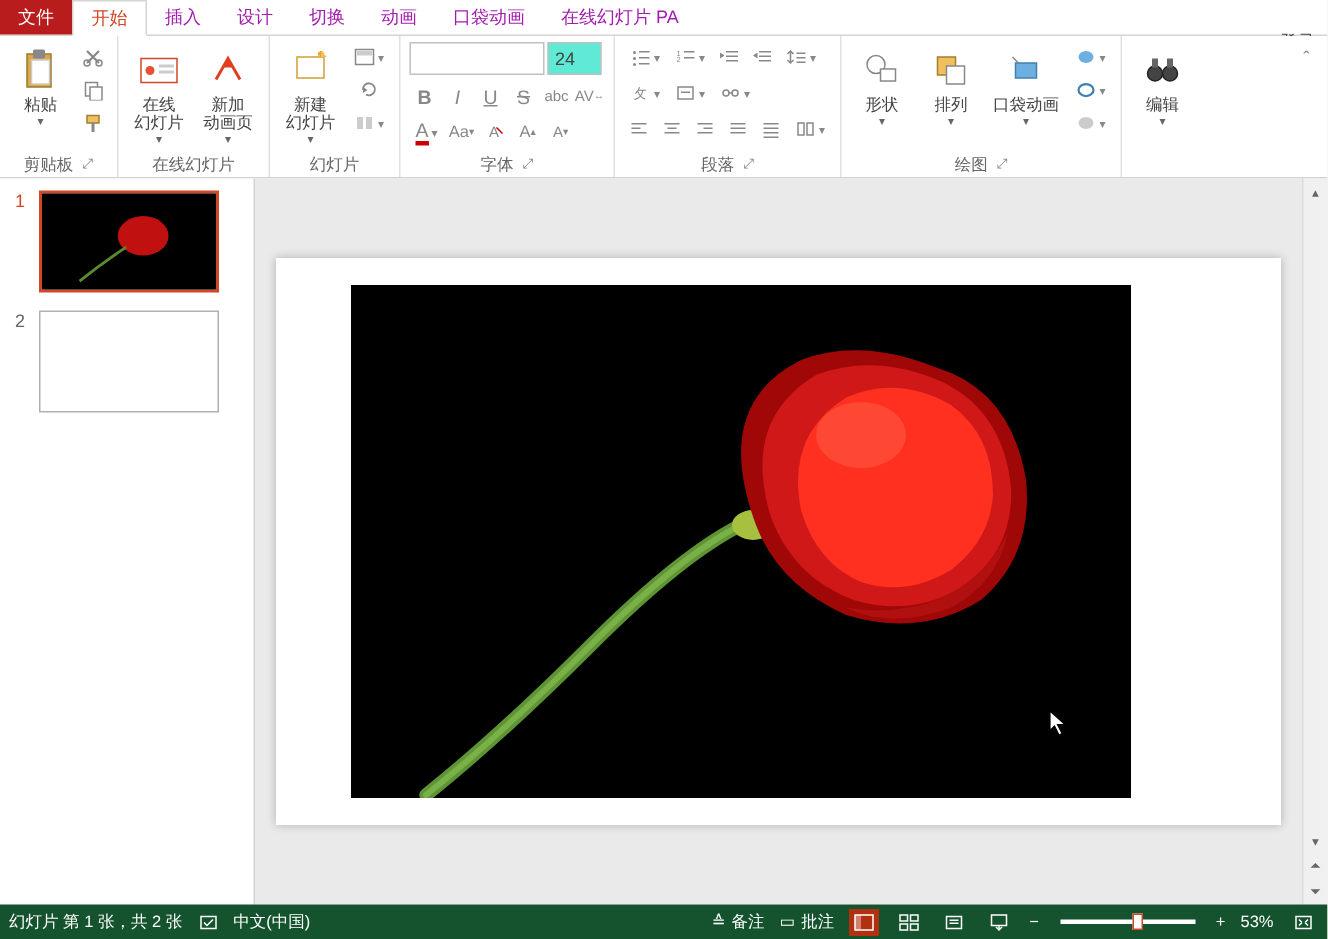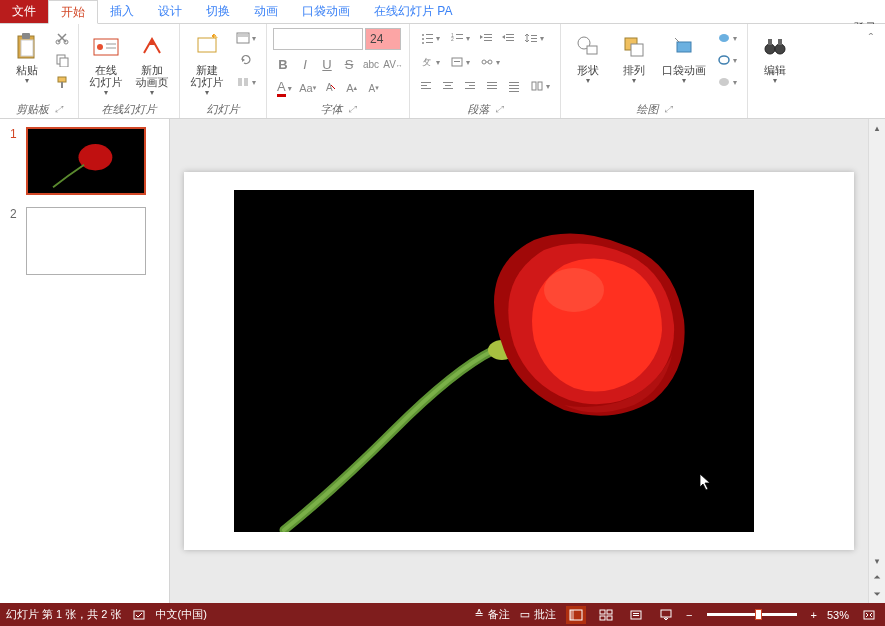--- a/index.html
+++ b/index.html
@@ -1,52 +1,52 @@
 <!DOCTYPE html>
 <html><head>
 <meta charset="utf-8">
 <style>
 * { margin: 0; padding: 0; box-sizing: border-box; font-family: "Microsoft YaHei", "Segoe UI", sans-serif; }
 body { width: 885px; height: 626px; background: #fff; overflow: hidden; font-size: 12px; color: #444; display: flex; flex-direction: column; }
 .tabbar { height: 24px; background: #fff; display: flex; align-items: stretch; border-bottom: 1px solid #d4d4d4; }
-.tab { padding: 4px 12px; font-size: 12px; color: #3b82f6; cursor: pointer; display: flex; align-items: center; }
+.tab { padding: 4px 12px; font-size: 12px; color: #a21caf; cursor: pointer; display: flex; align-items: center; }
 .tab.file { background: #b91c1c; color: #fff; }
 .tab.active { background: #fff; color: #d24726; border: 1px solid #d4d4d4; border-bottom: 1px solid #fff; margin-bottom: -1px; }
 .tab-spacer { flex: 1; }
 .login { padding: 20px 8px; color: #444; }
 .ribbon { height: 95px; background: #fff; border-bottom: 1px solid #d4d4d4; display: flex; }
 .group { border-right: 1px solid #e1e1e1; padding: 4px 6px 2px; display: flex; flex-direction: column; }
 .group-content { flex: 1; display: flex; gap: 4px; }
-.group-label { text-align: center; font-size: 11px; color: #666; padding-top: 2px; height: 16px; display: flex; align-items: center; justify-content: center; font-style: italic; }
+.group-label { text-align: center; font-size: 11px; color: #666; padding-top: 2px; height: 16px; display: flex; align-items: center; justify-content: center; }
 .group-label .launcher { margin-left: 6px; color: #888; font-size: 9px; cursor: pointer; }
 .big-btn { display: flex; flex-direction: column; align-items: center; justify-content: flex-start; width: 42px; padding: 2px; cursor: pointer; }
 .big-btn .ico { width: 32px; height: 32px; display: flex; align-items: center; justify-content: center; }
 .big-btn .lbl { font-size: 11px; text-align: center; line-height: 12px; margin-top: 2px; }
 .big-btn .drop { font-size: 8px; color: #666; }
 .col { display: flex; flex-direction: column; gap: 2px; justify-content: flex-start; }
 .sm-btn { width: 20px; height: 20px; display: flex; align-items: center; justify-content: center; color: #888; cursor: pointer; font-size: 13px; }
 .sm-btn.wide { width: auto; padding: 0 4px; gap: 2px; }
 .row { display: flex; gap: 2px; align-items: center; }
 .font-box { border: 1px solid #c0c0c0; height: 22px; width: 90px; background: #fff; padding: 0 4px; font-size: 12px; color: #888; display: flex; align-items: center; }
-.size-box { border: 1px solid #c0c0c0; height: 22px; width: 36px; background: #fca5a5; padding: 0 4px; font-size: 12px; color: #444; display: flex; align-items: center; }
+.size-box { border: 1px solid #c0c0c0; height: 22px; width: 36px; background: #5eead4; padding: 0 4px; font-size: 12px; color: #444; display: flex; align-items: center; }
 .workspace { flex: 1; display: flex; background: #eaeaea; min-height: 0; }
 .thumbs { width: 170px; background: #fff; border-right: 1px solid #d4d4d4; padding: 8px 10px; overflow: hidden; }
 .thumb-item { display: flex; gap: 6px; margin-bottom: 12px; }
 .thumb-num { font-size: 12px; color: #d24726; width: 10px; }
 .thumb-num.off { color: #666; }
 .thumb-box { width: 120px; height: 68px; border: 1px solid #b0b0b0; background: #fff; }
 .thumb-box.active { border: 2px solid #d24726; }
 .thumb-img { width: 100%; height: 100%; background: #000; position: relative; overflow: hidden; }
 .canvas-wrap { flex: 1; position: relative; overflow: hidden; }
 .slide { position: absolute; left: 188px; top: 170px; width: 670px; height: 378px; background: #fff; box-shadow: 0 0 6px rgba(0,0,0,0.25); transform: translate(-50%, -50%); left: 50%; top: 50%; }
 .slide-img { position: absolute; left: 50px; top: 18px; width: 520px; height: 342px; background: #000; overflow: hidden; }
 .scrollbar-v { width: 17px; background: #f0f0f0; border-left: 1px solid #dcdcdc; display: flex; flex-direction: column; }
 .scroll-btn { height: 17px; display: flex; align-items: center; justify-content: center; font-size: 9px; color: #666; cursor: pointer; }
 .scroll-track { flex: 1; }
-.statusbar { height: 23px; background: #7f1d1d; color: #fff; display: flex; align-items: center; font-size: 11px; padding: 0 6px; gap: 10px; }
+.statusbar { height: 23px; background: #14532d; color: #fff; display: flex; align-items: center; font-size: 11px; padding: 0 6px; gap: 10px; }
 .status-item { display: flex; align-items: center; gap: 4px; cursor: pointer; }
 .status-spacer { flex: 1; }
 .view-btn { width: 20px; height: 18px; display: flex; align-items: center; justify-content: center; cursor: pointer; }
 .view-btn.active { background: #b03010; }
 .zoom-slider { width: 90px; height: 3px; background: #fff; position: relative; margin: 0 4px; }
 .zoom-thumb { position: absolute; width: 7px; height: 11px; background: #fff; top: -4px; left: 48px; border: 1px solid #d24726; }
 svg { display: block; }
 .cursor-img { position: absolute; right: 40px; bottom: 40px; width: 16px; height: 20px; }
 </style>
 </head>

